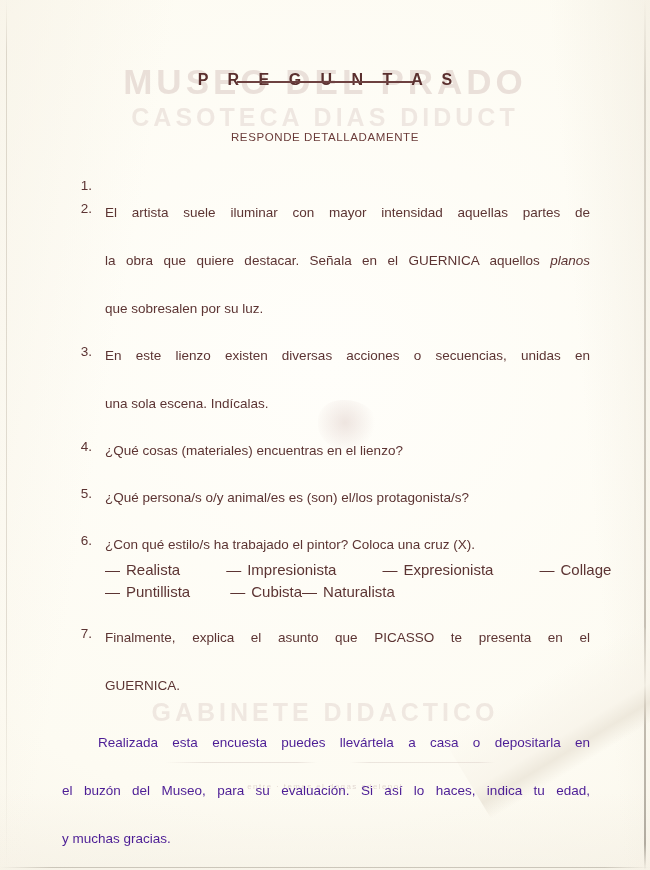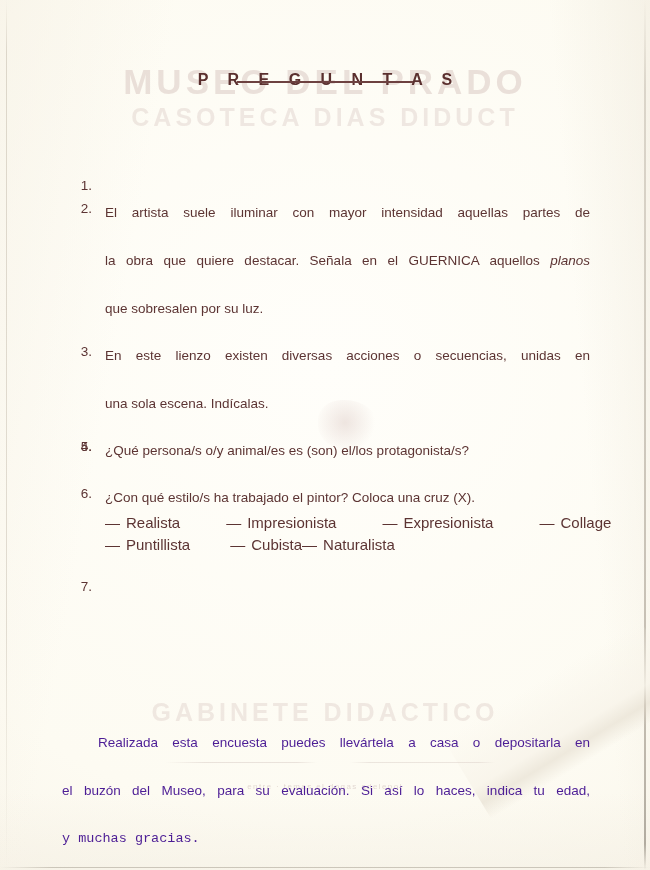--- a/index.html
+++ b/index.html
@@ -213,21 +213,21 @@
     top: 731px;
     width: 528px;
     font-size: 13.5px;
     line-height: 24px;
     color: #4c1d95;
     text-align: justify;
   }
   #closing .ind { display: inline-block; width: 36px; }
   #closing .cl-line { display: block; text-align: justify; }
   #closing .cl-line::after { content: ""; display: inline-block; width: 100%; }
-  #closing .cl-line.nojust { text-align: left; font-family: Liberation Mono, monospace; }
+  #closing .cl-line.nojust { text-align: left; }
   #closing .cl-line.nojust::after { display: none; }
 </style>
 </head>
 <body>
 
 <div id="page">
 
   <div id="paper-tint"></div>
   <div id="left-edge-line"></div>
   <div id="right-edge-line"></div>
@@ -238,20 +238,21 @@
   <div class="ghost" id="ghost-casoteca">CASOTECA  DIAS  DIDUCT</div>
   <div id="ghost-blob"></div>
   <div class="ghost" id="ghost-gabinete">GABINETE DIDACTICO</div>
   <div id="ghost-rules"></div>
   <div id="ghost-smalltext">entre · temas  el  dogas  adelepol</div>
 
   <div id="content">
 
     <div id="doc-title">P R E G U N T A S</div>
     <div id="title-rule"></div>
+    <div id="doc-subtitle">RESPONDE  DETALLADAMENTE</div>
 
     <div id="questions">
         <div class="q-item">
           <div class="q-num">1.</div>
         </div>
         <div class="q-item">
           <div class="q-num">2.</div>
           <div class="q-body">
             <span class="q-line">El artista suele iluminar con mayor intensidad aquellas partes de</span>
             <span class="q-line">la obra que quiere destacar. Señala en el GUERNICA aquellos <em class="it">planos</em></span>
@@ -260,39 +261,46 @@
         </div>
         <div class="q-item">
           <div class="q-num">3.</div>
           <div class="q-body">
             <span class="q-line">En este lienzo existen diversas acciones o secuencias, unidas en</span>
             <span class="q-line nojust">una sola escena. Indícalas.</span>
           </div>
         </div>
         <div class="q-item">
           <div class="q-num">4.</div>
+          <div class="q-body">
+            <span class="q-line nojust">¿Qué cosas (materiales) encuentras en el lienzo?</span>
+          </div>
         </div>
         <div class="q-item">
           <div class="q-num">5.</div>
           <div class="q-body">
             <span class="q-line nojust">¿Qué persona/s o/y animal/es es (son) el/los protagonista/s?</span>
           </div>
         </div>
         <div class="q-item">
           <div class="q-num">6.</div>
           <div class="q-body">
             <span class="q-line nojust">¿Con qué estilo/s ha trabajado el pintor? Coloca una cruz (X).</span>
             <div class="options">
               <div class="opt-row"><span class="opt"><span class="dash">—</span><span>Realista</span></span><span class="opt" style="margin-left: 46px;"><span class="dash">—</span><span>Impresionista</span></span><span class="opt" style="margin-left: 46px;"><span class="dash">—</span><span>Expresionista</span></span><span class="opt" style="margin-left: 46px;"><span class="dash">—</span><span>Collage</span></span></div>
               <div class="opt-row"><span class="opt"><span class="dash">—</span><span>Puntillista</span></span><span class="opt" style="margin-left: 40px;"><span class="dash">—</span><span>Cubista</span></span><span class="opt" style=""><span class="dash">—</span><span>Naturalista</span></span></div>
             </div>
           </div>
         </div>
         <div class="q-item">
           <div class="q-num">7.</div>
+          <div class="q-body">
+            <span class="q-line">Finalmente, explica el asunto que PICASSO te presenta en el</span>
+            <span class="q-line nojust">GUERNICA.</span>
+          </div>
         </div>
       </div>
 
     <div id="closing">
         <span class="cl-line"><span class="ind"></span>Realizada esta encuesta puedes llevártela a casa o depositarla en</span>
         <span class="cl-line">el buzón del Museo, para su evaluación. Si así lo haces, indica tu edad,</span>
         <span class="cl-line nojust">y muchas gracias.</span>
       </div>
 
   </div>

